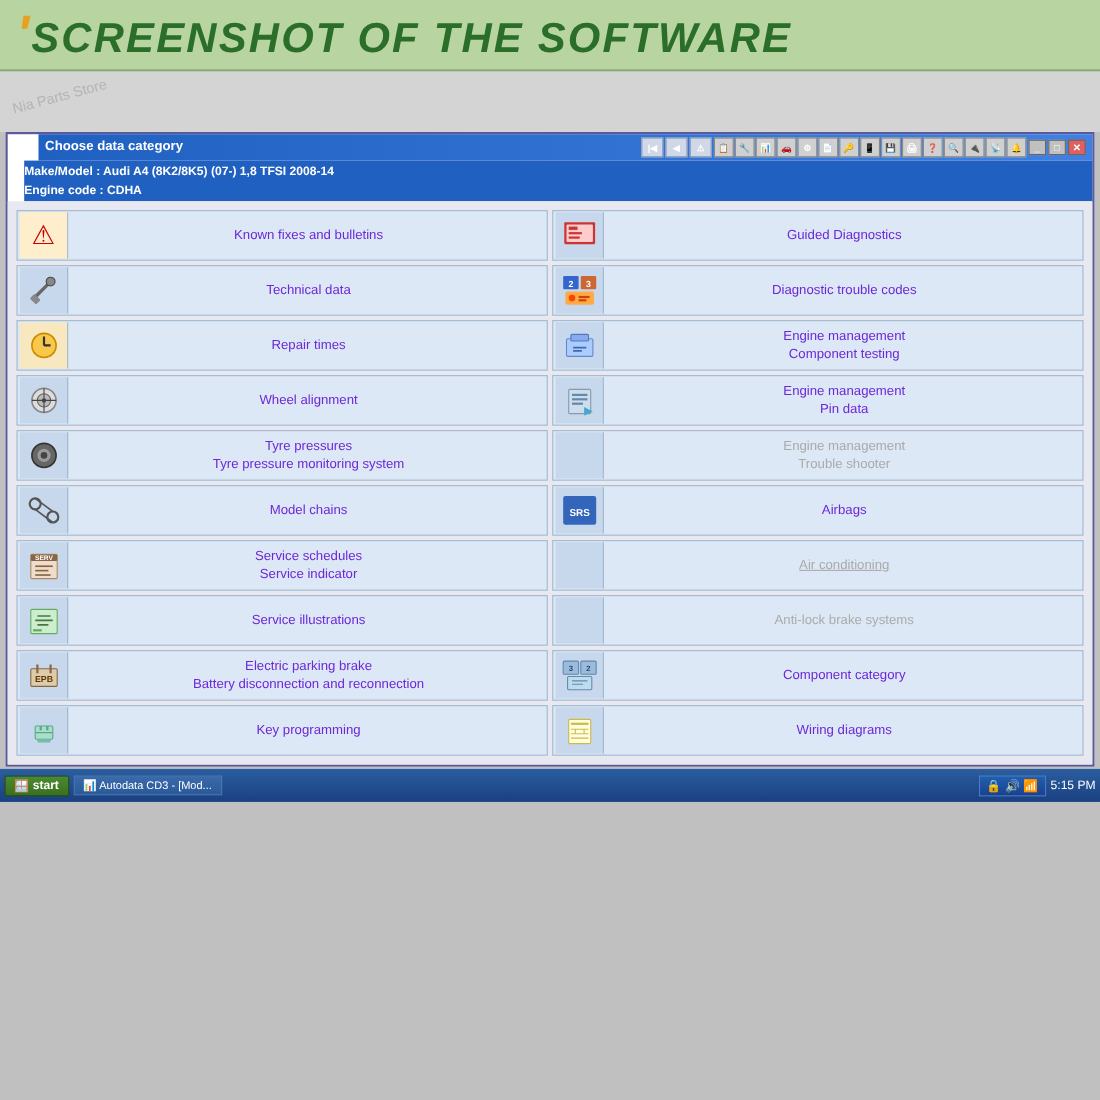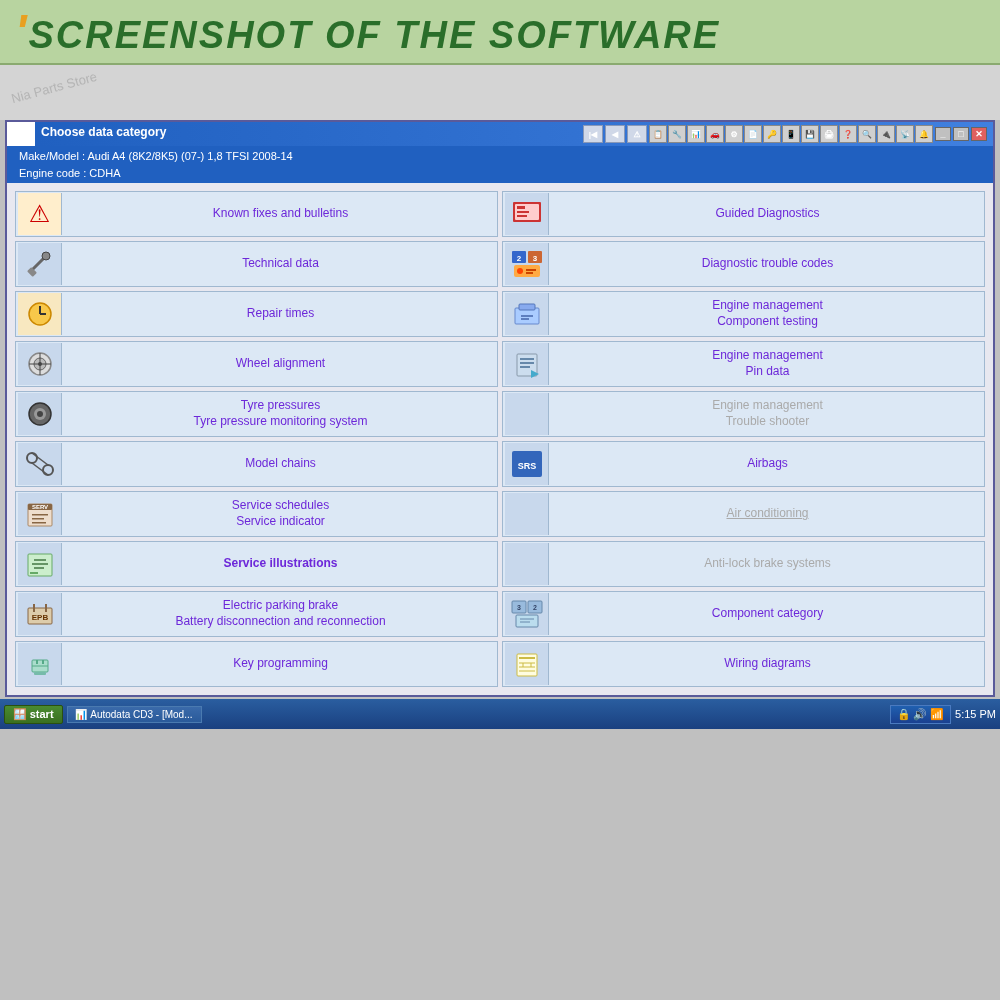--- a/index.html
+++ b/index.html
@@ -101,22 +101,23 @@
       justify-content: center;
       cursor: pointer;
       font-weight: bold;
     }
 
     
     .info-bar {
       background: #2060c0;
       color: white;
       font-size: 11px;
-      font-weight: normal;
-      padding: 2px 12px;
+      font-weight: bold;
+      padding: 2px 0;
+      margin-left: 15px;
     }
     .info-bar div {
       line-height: 1.5;
     }
 
     
     .content-area {
       background: #e8e8f0;
       padding: 8px;
     }
@@ -505,21 +506,21 @@
           <div class="icon-box-img">
             <svg width="32" height="28" viewBox="0 0 32 28">
               <rect x="4" y="4" width="24" height="22" fill="#cceecc" stroke="#66aa66" stroke-width="1" rx="1"></rect>
               <line x1="10" y1="10" x2="22" y2="10" stroke="#447744" stroke-width="1.5"></line>
               <line x1="8" y1="14" x2="24" y2="14" stroke="#447744" stroke-width="1.5"></line>
               <line x1="10" y1="18" x2="20" y2="18" stroke="#447744" stroke-width="1.5"></line>
               <rect x="6" y="22" width="8" height="2" fill="#66aa66"></rect>
             </svg>
           </div>
         </div>
-        <div class="item-label" style="font-weight:bold;">Service illustrations</div>
+        <div class="item-label" style="font-weight:normal;">Service illustrations</div>
       </div>
 
       <div class="menu-item disabled">
         <div class="icon-box">
           <div class="icon-box-img"></div>
         </div>
         <div class="item-label" style="color:#aaaaaa;">Anti-lock brake systems</div>
       </div>
 
       <div class="menu-item">

